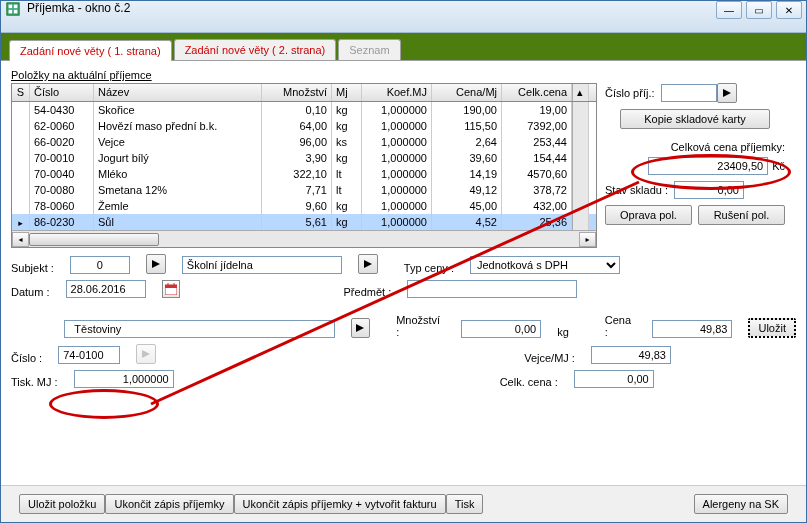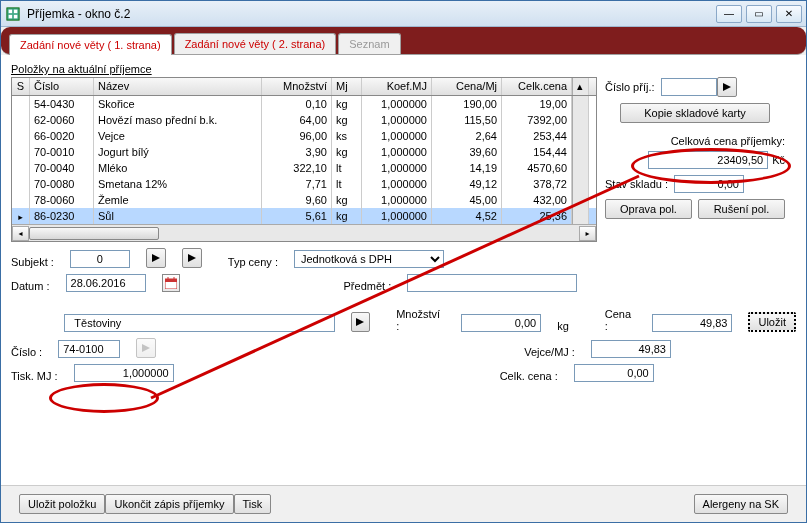--- a/index.html
+++ b/index.html
@@ -1,24 +1,24 @@
 <!DOCTYPE html>
 <html><head>
 <meta charset="utf-8">
 <style>
   * { box-sizing: border-box; margin: 0; padding: 0; }
   body { font-family: Tahoma, Arial, sans-serif; font-size: 11px; background: #fff; }
   .window { width: 807px; height: 523px; border: 1px solid #3a6ea5; background: #f0f0f0; display: flex; flex-direction: column; position: relative; }
-  .titlebar { height: 26px; background: linear-gradient(#e8f0f8, #d0e0f0); display: flex; align-items: center; padding: 0 4px; border-bottom: 1px solid #a0b8d0; }
+  .titlebar { height: 32px; background: linear-gradient(#e8f0f8, #d0e0f0); display: flex; padding: 0 4px; border-bottom: 1px solid #a0b8d0; }
   .titlebar .icon { width: 16px; height: 16px; margin-right: 6px; display: flex; align-items: center; justify-content: center; }
   .titlebar .icon svg { width: 14px; height: 14px; }
   .titlebar .title { flex: 1; font-size: 12px; color: #000; }
   .titlebar .win-buttons { display: flex; gap: 4px; }
   .win-btn { width: 26px; height: 18px; border: 1px solid #8aa8c8; border-radius: 2px; background: linear-gradient(#f8fbff,#d8e8f5); display: flex; align-items: center; justify-content: center; font-size: 10px; cursor: pointer; }
-  .tabs { display: flex; border-bottom: 1px solid #a0a0a0; background: #7f1d1d; padding: 6px 8px 0 8px; border-radius: 9px; }
+  .tabs { display: flex; border-bottom: 1px solid #a0a0a0; background: #4d7c0f; padding: 6px 8px 0 8px; }
   .tab { padding: 4px 10px; border: 1px solid #a0a0a0; border-bottom: none; background: #f0f0f0; margin-right: 2px; cursor: pointer; font-size: 11px; color: #c00; border-radius: 3px 3px 0 0; }
   .tab.disabled { color: #999; }
   .tab.active { background: #fff; position: relative; top: 1px; }
   .content { flex: 1; background: #fff; padding: 8px 10px; position: relative; }
   .table-label { text-decoration: underline; margin-bottom: 2px; }
   .table-wrap { border: 1px solid #888; position: relative; width: 586px; display: inline-block; vertical-align: top; }
   .table-head, .table-row { display: flex; }
   .table-head { background: linear-gradient(#f8f8f8,#e0e0e0); border-bottom: 1px solid #888; font-weight: normal; }
   .th, .td { padding: 2px 4px; border-right: 1px solid #ccc; overflow: hidden; white-space: nowrap; }
   .th { text-align: left; }
@@ -230,20 +230,21 @@
 
     <div class="form-area">
       <div class="form-row">
         <label>Subjekt :</label>
         <input type="text" style="width: 60px; text-align: center;" value="0">
         <span class="play-btn">
             <svg viewBox="0 0 10 10">
               <polygon points="1,1 9,5 1,9" fill="#000"></polygon>
             </svg>
           </span>
+        <input type="text" class="ro" style="width: 160px; text-align: left;" readonly="" value="Školní jídelna">
         <span class="play-btn">
             <svg viewBox="0 0 10 10">
               <polygon points="1,1 9,5 1,9" fill="#000"></polygon>
             </svg>
           </span>
         <label style="margin-left:10px">Typ ceny :</label>
         <select style="width:150px"><option>Jednotková s DPH</option></select>
       </div>
       <div class="form-row">
         <label>Datum :</label>
@@ -303,17 +304,18 @@
     <div class="circle-annot" style="left:630px; top:93px; width:160px; height:36px;"></div>
     <div class="circle-annot" style="left:48px; top:328px; width:110px; height:30px;"></div>
     <svg class="line-svg" width="807" height="460">
       <line x1="150" y1="343" x2="638" y2="121" stroke="#c00" stroke-width="3"></line>
     </svg>
   </div>
 
   <div class="bottom-bar">
     <button class="btn">Uložit položku</button>
     <button class="btn">Ukončit zápis příjemky</button>
+    <button class="btn">Ukončit zápis příjemky + vytvořit fakturu</button>
     <button class="btn">Tisk</button>
     <div style="flex:1"></div>
     <button class="btn">Alergeny na SK</button>
   </div>
 </div>
 
 </body></html>

